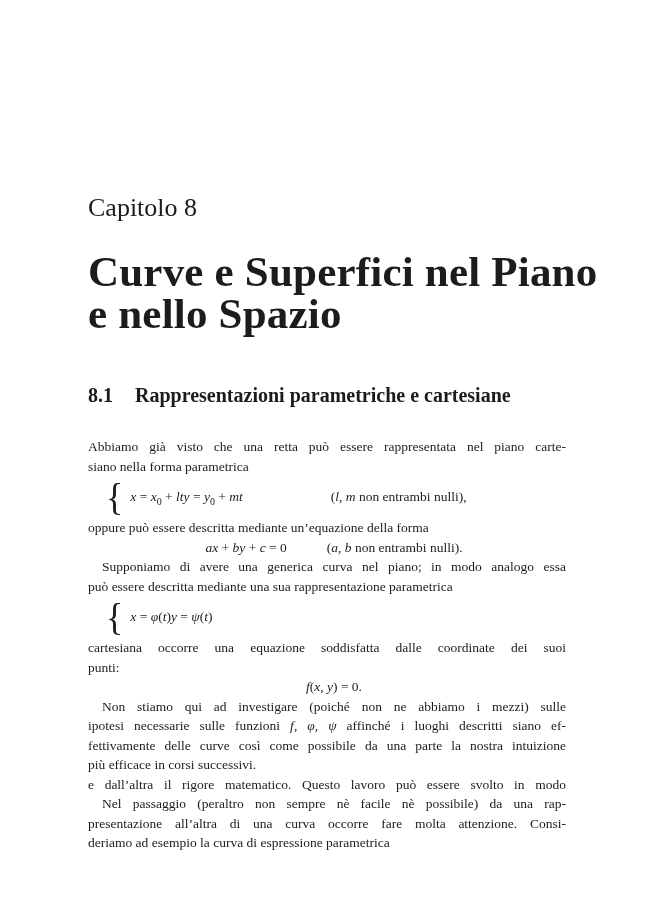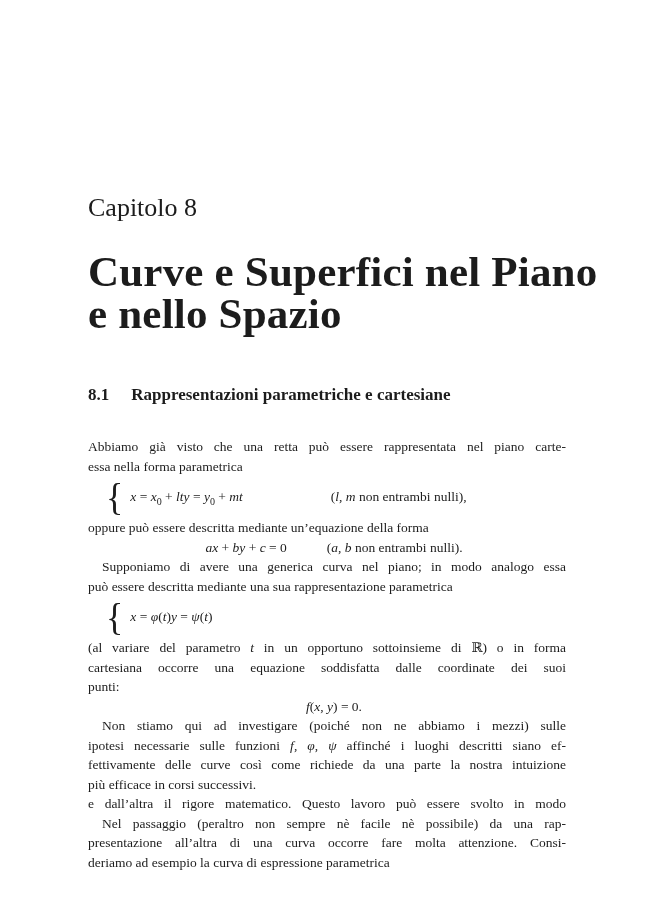--- a/index.html
+++ b/index.html
@@ -12,21 +12,21 @@
   .content{position:absolute;left:88px;top:0;width:478px;}
   .chapter-label{
     margin-top:192px;font-size:26px;line-height:31px;font-weight:normal;
     white-space:nowrap;
   }
   .chapter-title{
     margin-top:28px;font-size:43px;line-height:42px;font-weight:bold;
     white-space:nowrap;letter-spacing:0.2px;
   }
   .section-heading{
-    margin-top:47px;font-size:17px;line-height:26px;font-weight:bold;
+    margin-top:47px;font-size:20px;line-height:26px;font-weight:bold;
     white-space:nowrap;
   }
   .section-number{display:inline-block;margin-right:22px;}
   .body-text{margin-top:29px;font-size:13.5px;line-height:19.5px;}
   .bl{min-height:19.5px;}
   .jl{text-align:justify;text-align-last:justify;}
   .ll{text-align:left;}
   .ind{text-indent:14px;}
   .system{display:flex;align-items:center;padding-left:18px;margin:1px 0;}
   .brace{
@@ -54,21 +54,21 @@
       <div>e nello Spazio</div>
     </div>
 
     <div class="section-heading">
       <span class="section-number">8.1</span><span>Rappresentazioni parametriche e cartesiane</span>
     </div>
 
     <div class="body-text">
 
       <div class="bl jl">Abbiamo già visto che una retta può essere rappresentata nel piano carte-</div>
-      <div class="bl ll">essa nella forma parametrica</div>
+      <div class="bl ll">siano nella forma parametrica</div>
 
       <div class="system">
         <span class="brace">{</span>
         <span class="eqs" style="min-width:96px;">
           <span class="eq"><i>x</i> = <i>x</i><sub>0</sub> + <i>lt</i></span>
           <span class="eq"><i>y</i> = <i>y</i><sub>0</sub> + <i>mt</i></span>
         </span>
         <span class="sys-note">(<i>l</i>, <i>m</i> non entrambi nulli),</span>
       </div>
 
@@ -82,31 +82,30 @@
       <div class="bl ll">può essere descritta mediante una sua rappresentazione parametrica</div>
 
       <div class="system">
         <span class="brace">{</span>
         <span class="eqs">
           <span class="eq"><i>x</i> = <i>φ</i>(<i>t</i>)</span>
           <span class="eq"><i>y</i> = <i>ψ</i>(<i>t</i>)</span>
         </span>
       </div>
 
-      <div class="bl jl">(al variare del parametro <i>t</i> in un opportuno sottoinsieme di ℝ) o in forma</div>
       <div class="bl jl">cartesiana occorre una equazione soddisfatta dalle coordinate dei suoi</div>
       <div class="bl ll">punti:</div>
 
       <div class="bl ll eqline">
         <span><i>f</i>(<i>x</i>, <i>y</i>) = 0.</span>
       </div>
 
       <div class="bl jl ind">Non stiamo qui ad investigare (poiché non ne abbiamo i mezzi) sulle</div>
       <div class="bl jl">ipotesi necessarie sulle funzioni <i>f</i>, <i>φ</i>, <i>ψ</i> affinché i luoghi descritti siano ef-</div>
-      <div class="bl jl">fettivamente delle curve così come richiede da una parte la nostra intuizione</div>
+      <div class="bl jl">fettivamente delle curve così come possibile da una parte la nostra intuizione</div>
       <div class="bl ll">più efficace in corsi successivi.</div>
       <div class="bl jl">e dall’altra il rigore matematico. Questo lavoro può essere svolto in modo</div>
 
       <div class="bl jl ind">Nel passaggio (peraltro non sempre nè facile nè possibile) da una rap-</div>
       <div class="bl jl">presentazione all’altra di una curva occorre fare molta attenzione. Consi-</div>
       <div class="bl ll">deriamo ad esempio la curva di espressione parametrica</div>
 
     </div>
   </div>
 </div>

